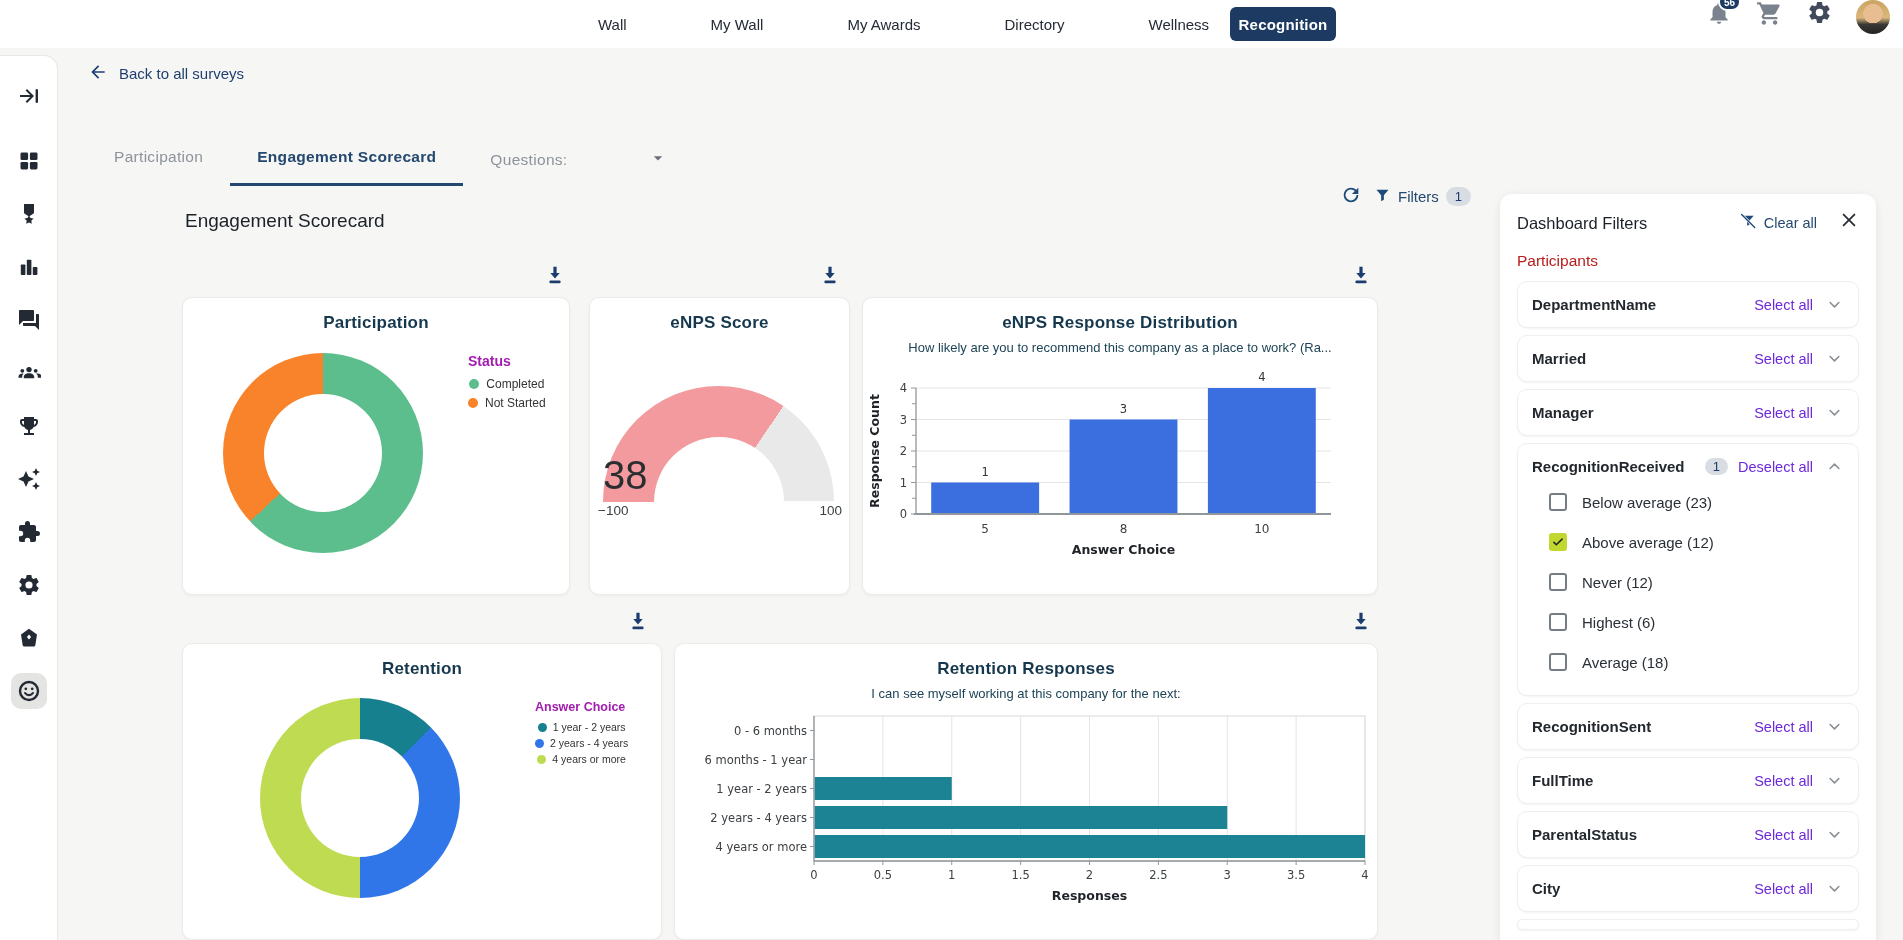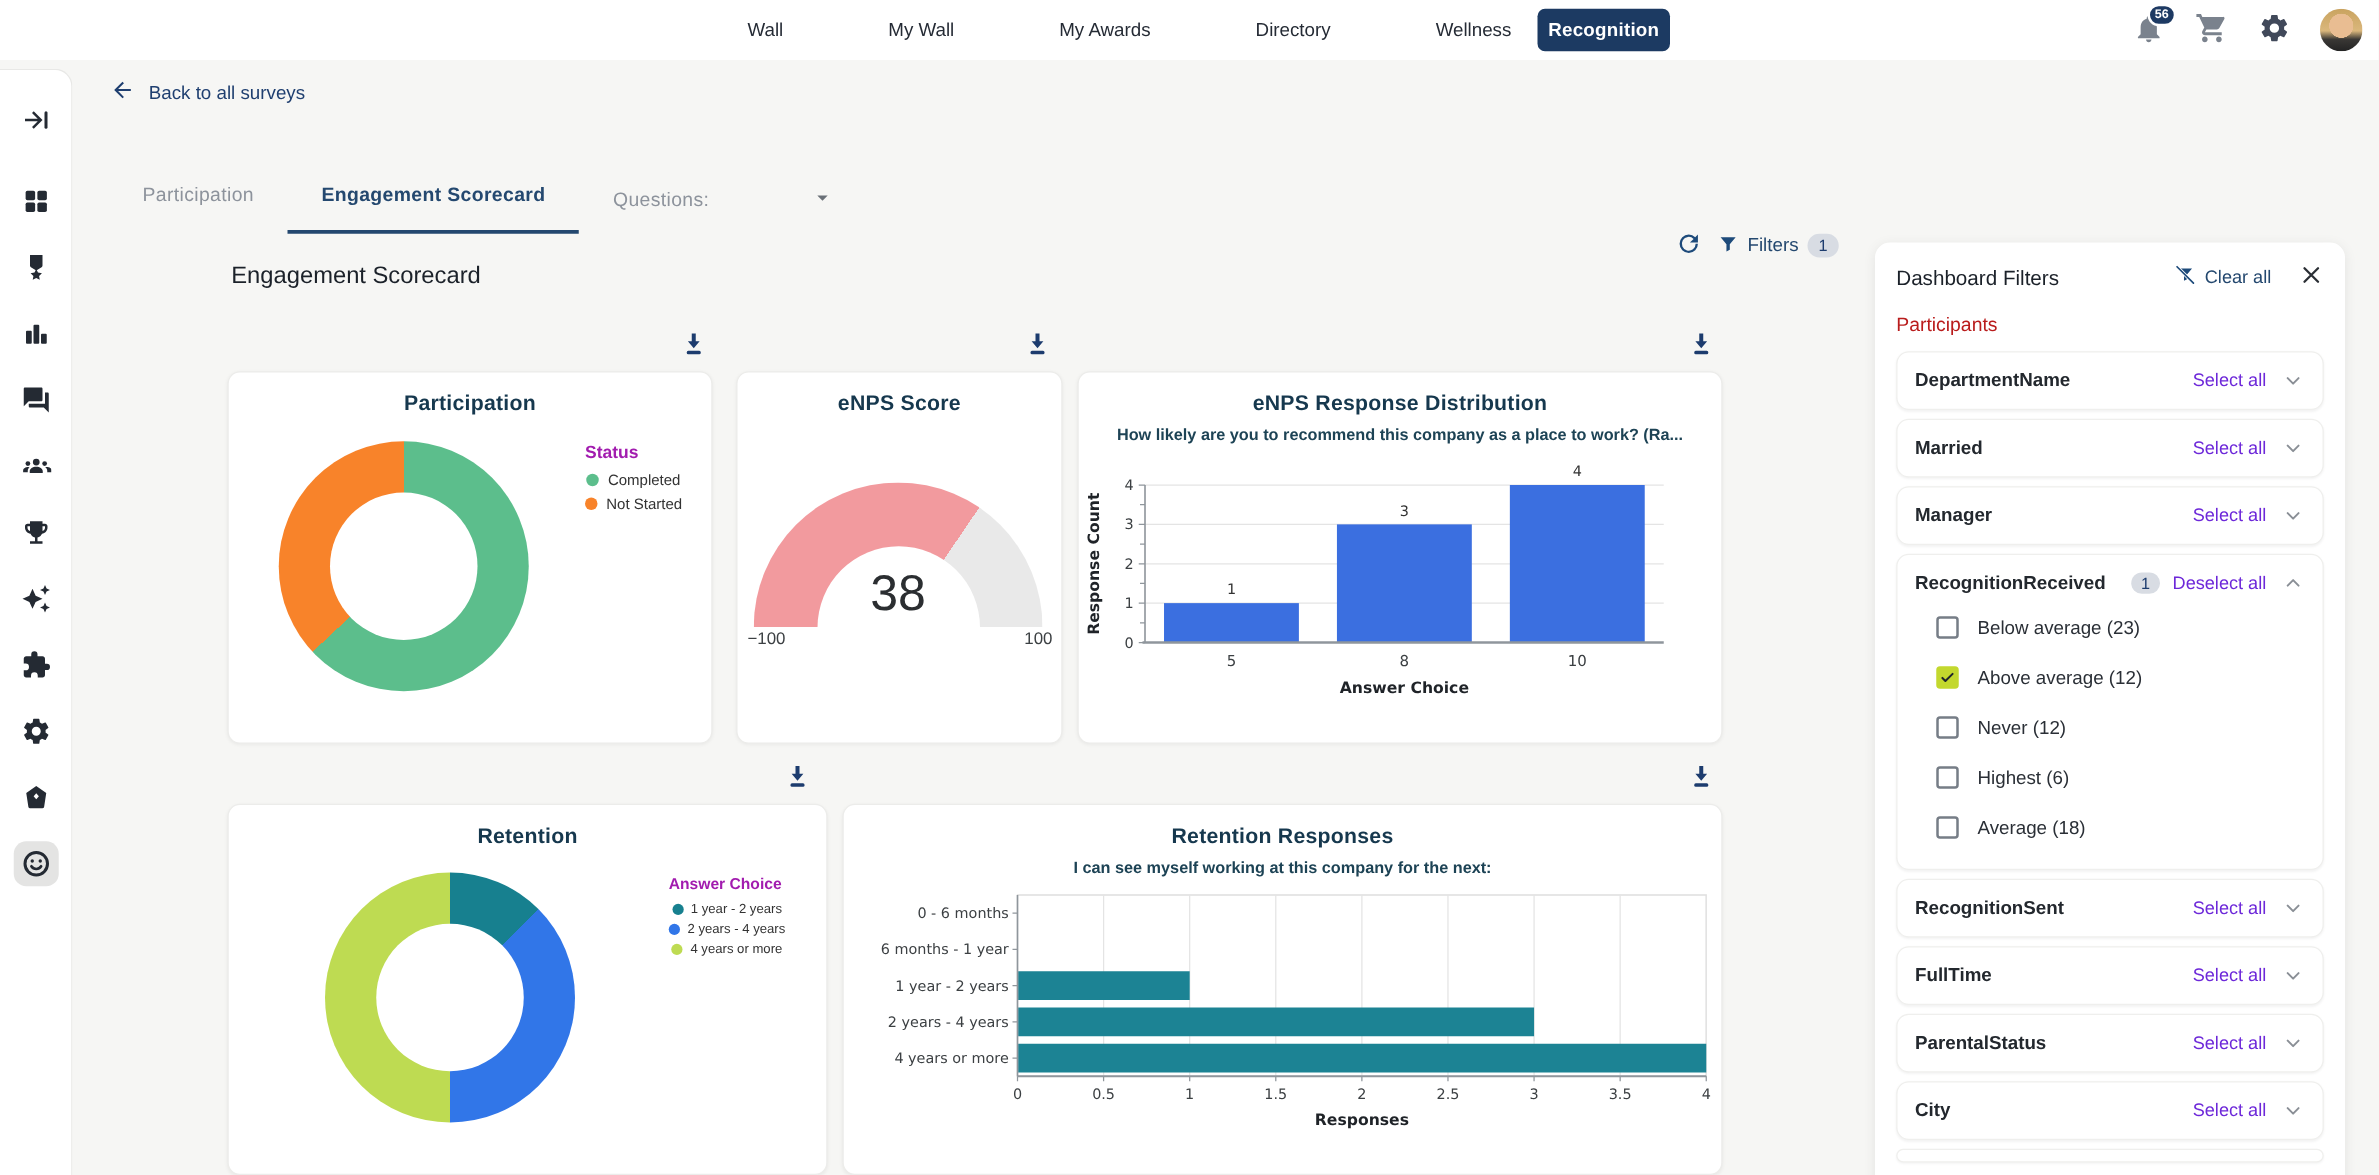--- a/index.html
+++ b/index.html
@@ -7,21 +7,21 @@
   body { font-family:"Liberation Sans", sans-serif; background:#f6f6f4; position:relative; }
   .page { position:absolute; inset:0; }
   button { font-family:inherit; background:none; border:none; cursor:pointer; }
 
   
   .topnav { position:absolute; left:0; top:0; width:1903px; height:48px; background:#fff; z-index:5; }
   .nav-links { position:absolute; left:598px; top:0; height:48px; display:flex; align-items:center; gap:84px;justify-content:flex-end; }
   .nav-link { font-size:15px; color:#252b35; cursor:pointer; white-space:nowrap; }
   .nav-btn { position:absolute; left:1230px; top:7px; width:106px; height:34px; background:var(--nav-btn-bg,#1c3a62);
              color:#fff; border-radius:6px; font-size:15px; font-weight:700; letter-spacing:.2px; }
-  .nav-icons { position:absolute; right:13px; top:0; height:48px; display:flex; align-items:center; gap:24px; }
+  .nav-icons { position:absolute; right:13px; top:0; height:48px; display:flex; align-items:flex-start; gap:24px; }
   .icon-btn { display:flex; align-items:center; justify-content:center; position:relative; }
   .c-gray { color:#7a828d; } .c-dark { color:#41495a; } .c-navy { color:#1d4a7a; }
   .badge { position:absolute; top:-7px; right:-9px; min-width:18px; height:18px; border-radius:9px;
            background:#1d3a63; color:#fff; font-size:10px; font-weight:700; display:flex; align-items:center;
            justify-content:center; padding:0 4px; border:2px solid #fff; }
   .avatar { width:34px; height:34px; border-radius:50%;
             background: radial-gradient(circle at 50% 40%, #e9bd92 0 36%, rgba(0,0,0,0) 37%),
                         linear-gradient(180deg,#c9a35f 0%,#dab77c 52%,#3a3835 72%,#232323 100%); }
 
   
@@ -49,21 +49,21 @@
 
   
   .card { position:absolute; background:#fff; border:1px solid #ececea; border-radius:10px;
           box-shadow:0 1px 3px rgba(0,0,0,.05); overflow:hidden; }
   .card1 { left:182px; top:297px; width:388px; height:298px; }
   .card2 { left:589px; top:297px; width:261px; height:298px; }
   .card3 { left:862px; top:297px; width:516px; height:298px; }
   .card4 { left:182px; top:643px; width:480px; height:297px; }
   .card5 { left:674px; top:643px; width:704px; height:297px; }
   .card-title { text-align:center; margin-top:15px; font-size:17px; font-weight:700; color:#16384e; letter-spacing:.2px; }
-  .card-sub { text-align:center; font-size:13px; color:#1d4355; margin-top:7px;font-weight:bold; }
+  .card-sub { text-align:center; font-size:13px; color:#1d4355; margin-top:7px; }
   .dl { position:absolute; width:26px; height:26px; color:#1d3c6e; z-index:3; display:flex; align-items:center; justify-content:center; }
   .dl1{left:542px;top:263px} .dl2{left:817px;top:263px} .dl3{left:1348px;top:263px}
   .dl4{left:625px;top:609px} .dl5{left:1348px;top:609px}
 
   .donut { position:absolute; border-radius:50%; }
   .donut .hole { position:absolute; background:#fff; border-radius:50%; }
   .donut1 { left:40px; top:55px; width:200px; height:200px; }
   .donut4 { left:77px; top:54px; width:200px; height:200px; }
   .legend { position:absolute; }
   .legend1 { left:285px; top:55px; }
@@ -74,21 +74,21 @@
   .lg-item { display:flex; align-items:center;justify-content:center; }
   .legend-lg .lg-item { font-size:12px; color:#333; gap:7px; margin-bottom:5px; }
   .legend-sm .lg-item { font-size:10.5px; color:#333; gap:6px; margin-bottom:4px; }
   .dot { border-radius:50%; flex:none; }
   .legend-lg .dot { width:10px; height:10px; }
   .legend-sm .dot { width:9px; height:9px; }
 
   .gauge { position:absolute; left:13px; top:88px; width:231px; height:116px; overflow:hidden; }
   .g-circle { position:absolute; left:0; top:0; width:231px; height:231px; border-radius:50%; }
   .g-hole { position:absolute; left:50.5px; top:50.5px; width:130px; height:130px; background:#fff; border-radius:50%; }
-  .gauge-val { position:absolute; left:13px; top:155px; width:231px; text-align:center;
+  .gauge-val { position:absolute; left:13px; top:155px; width:231px; 
                font-size:40px; font-weight:500; color:#2b2e31; }
   .gauge-labels { position:absolute; left:8px; top:205px; width:244px; display:flex; justify-content:space-between;
                   font-size:13.5px; color:#3c4043; }
   .chart-wrap { position:absolute; }
   .cw3 { left:0; top:58px; width:516px; height:237px; }
   .cw5 { left:0; top:60px; width:704px; height:235px; }
   svg text { font-family:"DejaVu Sans", sans-serif; }
 
   
   .filters-panel { position:absolute; left:1500px; top:194px; width:376px; height:780px; background:#fff;

